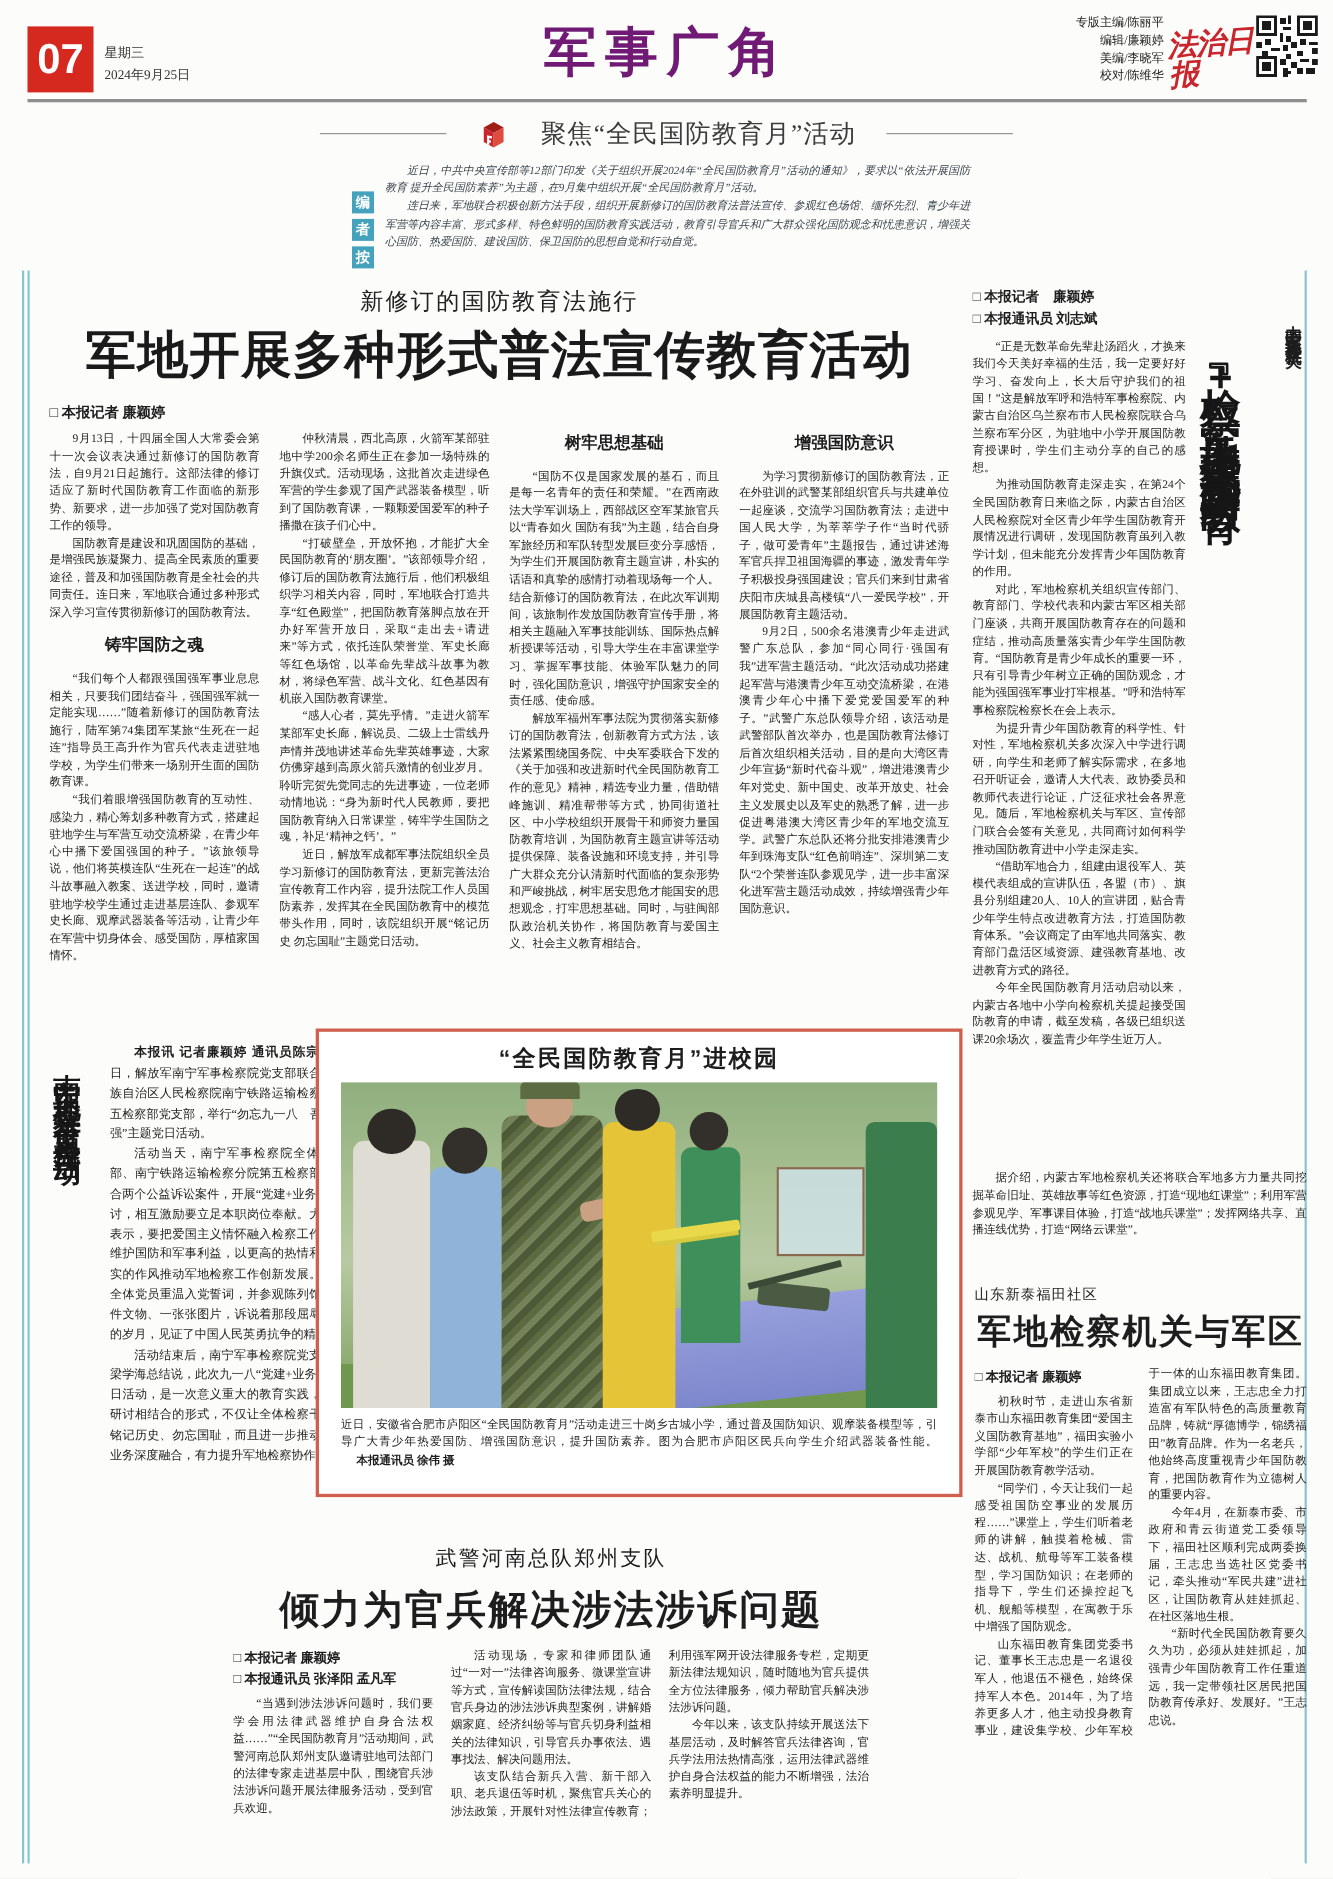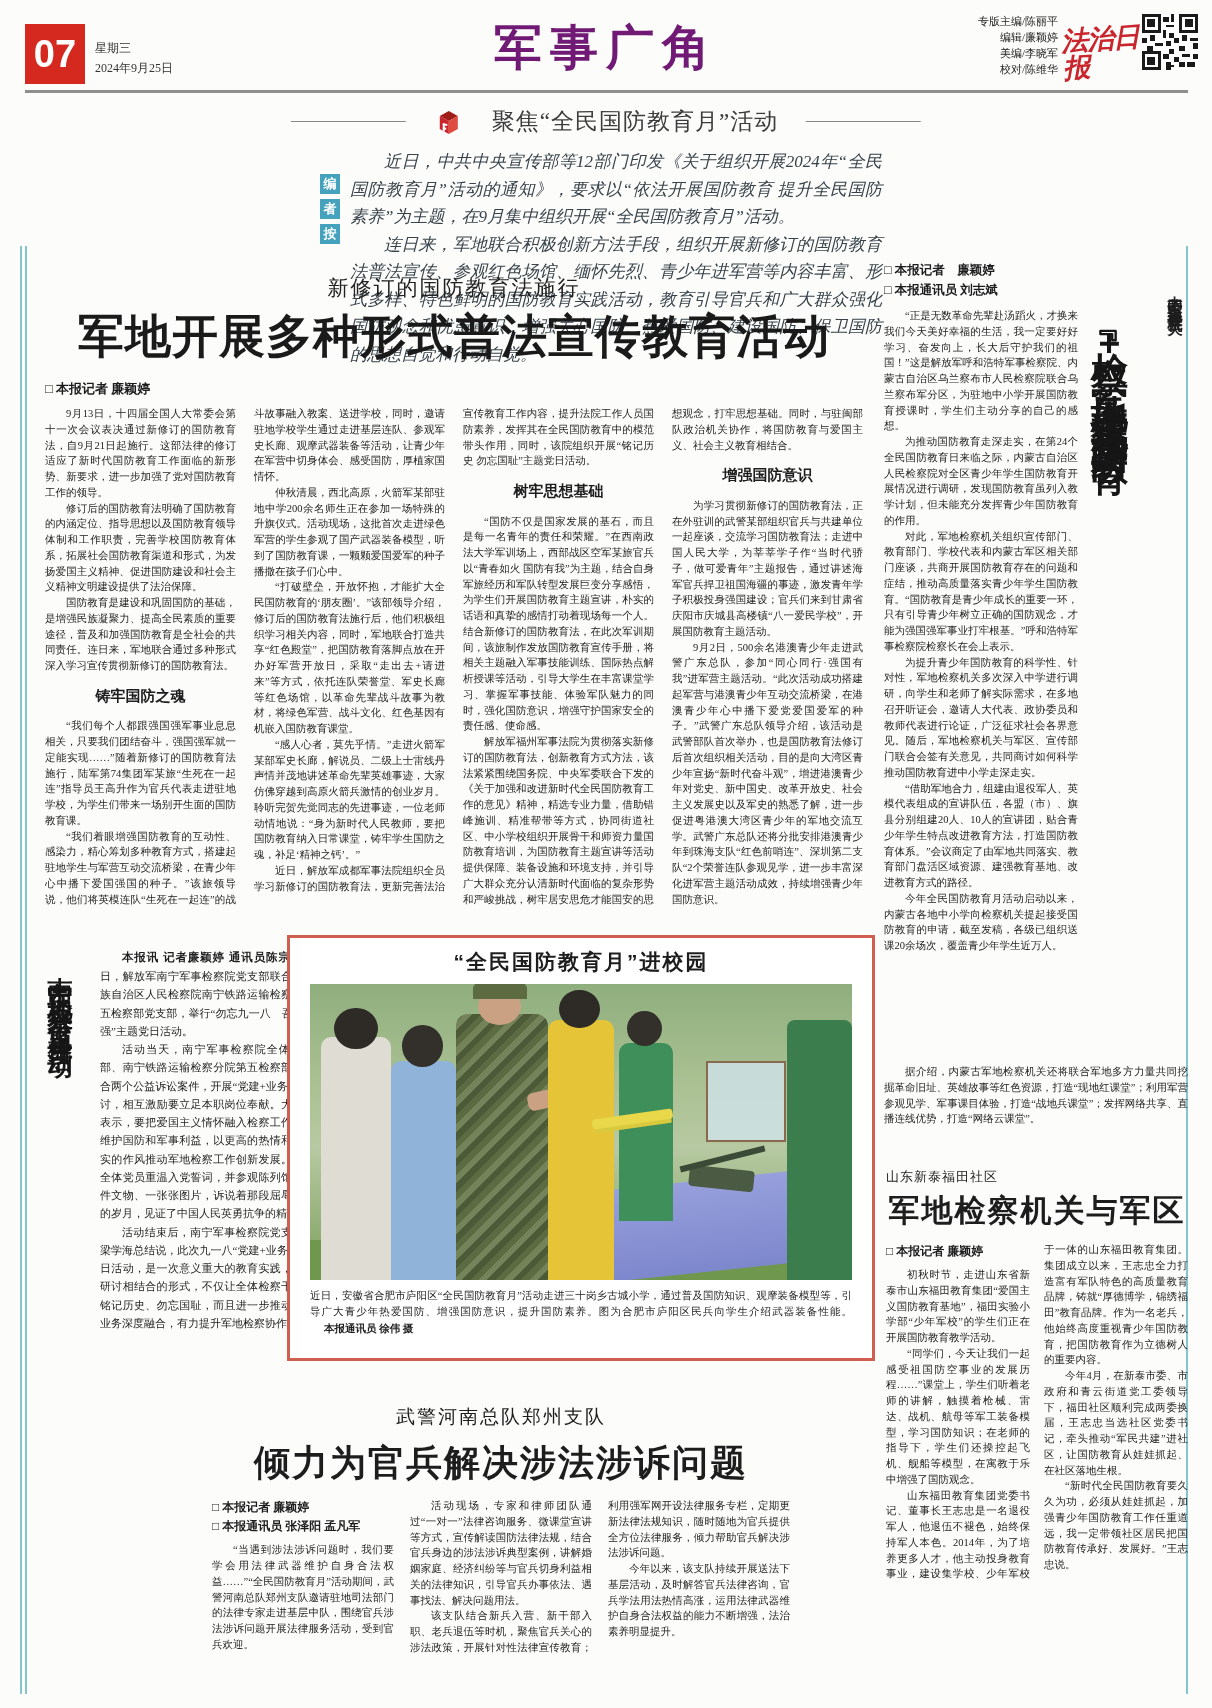--- a/index.html
+++ b/index.html
@@ -24,23 +24,23 @@
   .vrule{top:246px;height:1448px;width:2px;background:#85c6ce;}
   
   #focus{left:50%;top:106px;transform:translateX(-50%);display:flex;align-items:center;gap:28px;white-space:nowrap;}
   .fline{width:115px;height:1px;background:#8a8a8a;}
   #focus .txt{font-size:23px;color:#3c3c3c;letter-spacing:1px;}
   
   #ednote{left:320px;top:148px;width:562px;display:flex;gap:10px;}
   #edbadge{display:flex;flex-direction:column;gap:5px;padding-top:26px;}
   #edbadge span{width:20px;height:20px;background:#45a2bd;color:#fff;font-size:13px;font-weight:700;
                 display:flex;align-items:center;justify-content:center;font-family:"Liberation Sans",sans-serif;}
-  #ednote .paras{font-size:17px;line-height:1.62;color:#37424a;font-style:italic;}
-  
-  #main{left:45px;top:274px;width:818px;}
+  #ednote .paras{font-size:10px;line-height:1.62;color:#37424a;font-style:italic;}
+  
+  #main{left:45px;top:260px;width:818px;}
   #main .kicker{text-align:center;font-size:21px;font-weight:500;color:#222;letter-spacing:2px;}
   #main .headline{text-align:center;font-size:46px;font-weight:600;color:#1a1a1a;letter-spacing:1px;
                   margin-top:4px;white-space:nowrap;}
   #main .byline{margin-top:12px;font-size:13px;font-weight:700;}
   #main .mbody{margin-top:8px;height:560px;column-count:4;column-gap:18px;font-size:10.5px;
                line-height:1.5;overflow:hidden;}
   .sec-head{font-family:"Liberation Sans",sans-serif;font-size:15px;font-weight:700;text-align:center;
             margin:11px 0;text-indent:0;}
   
   #rart{left:884px;top:260px;width:304px;}
@@ -179,21 +179,20 @@
       </div>
   </div>
 
   <div class="abs" id="main">
     <div class="kicker sans">新修订的国防教育法施行</div>
     <div class="headline sans">军地开展多种形式普法宣传教育活动</div>
     <div class="byline">□ 本报记者 廉颖婷</div>
     <div class="mbody jtext">
       <div>
           <p>9月13日，十四届全国人大常委会第十一次会议表决通过新修订的国防教育法，自9月21日起施行。这部法律的修订适应了新时代国防教育工作面临的新形势、新要求，进一步加强了党对国防教育工作的领导。</p>
-          <p>修订后的国防教育法明确了国防教育的内涵定位、指导思想以及国防教育领导体制和工作职责，完善学校国防教育体系，拓展社会国防教育渠道和形式，为发扬爱国主义精神、促进国防建设和社会主义精神文明建设提供了法治保障。</p>
           <p>国防教育是建设和巩固国防的基础，是增强民族凝聚力、提高全民素质的重要途径，普及和加强国防教育是全社会的共同责任。连日来，军地联合通过多种形式深入学习宣传贯彻新修订的国防教育法。</p>
         </div>
       <div class="sec-head">铸牢国防之魂</div>
       <div>
           <p>“我们每个人都跟强国强军事业息息相关，只要我们团结奋斗，强国强军就一定能实现……”随着新修订的国防教育法施行，陆军第74集团军某旅“生死在一起连”指导员王高升作为官兵代表走进驻地学校，为学生们带来一场别开生面的国防教育课。</p>
           <p>“我们着眼增强国防教育的互动性、感染力，精心筹划多种教育方式，搭建起驻地学生与军营互动交流桥梁，在青少年心中播下爱国强国的种子。”该旅领导说，他们将英模连队“生死在一起连”的战斗故事融入教案、送进学校，同时，邀请驻地学校学生通过走进基层连队、参观军史长廊、观摩武器装备等活动，让青少年在军营中切身体会、感受国防，厚植家国情怀。</p>
           <p>仲秋清晨，西北高原，火箭军某部驻地中学200余名师生正在参加一场特殊的升旗仪式。活动现场，这批首次走进绿色军营的学生参观了国产武器装备模型，听到了国防教育课，一颗颗爱国爱军的种子播撒在孩子们心中。</p>
           <p>“打破壁垒，开放怀抱，才能扩大全民国防教育的‘朋友圈’。”该部领导介绍，修订后的国防教育法施行后，他们积极组织学习相关内容，同时，军地联合打造共享“红色殿堂”，把国防教育落脚点放在开办好军营开放日，采取“走出去+请进来”等方式，依托连队荣誉堂、军史长廊等红色场馆，以革命先辈战斗故事为教材，将绿色军营、战斗文化、红色基因有机嵌入国防教育课堂。</p>
           <p>“感人心者，莫先乎情。”走进火箭军某部军史长廊，解说员、二级上士雷线丹声情并茂地讲述革命先辈英雄事迹，大家仿佛穿越到高原火箭兵激情的创业岁月。聆听完贺先觉同志的先进事迹，一位老师动情地说：“身为新时代人民教师，要把国防教育纳入日常课堂，铸牢学生国防之魂，补足‘精神之钙’。”</p>
           <p>近日，解放军成都军事法院组织全员学习新修订的国防教育法，更新完善法治宣传教育工作内容，提升法院工作人员国防素养，发挥其在全民国防教育中的模范带头作用，同时，该院组织开展“铭记历史 勿忘国耻”主题党日活动。</p>

